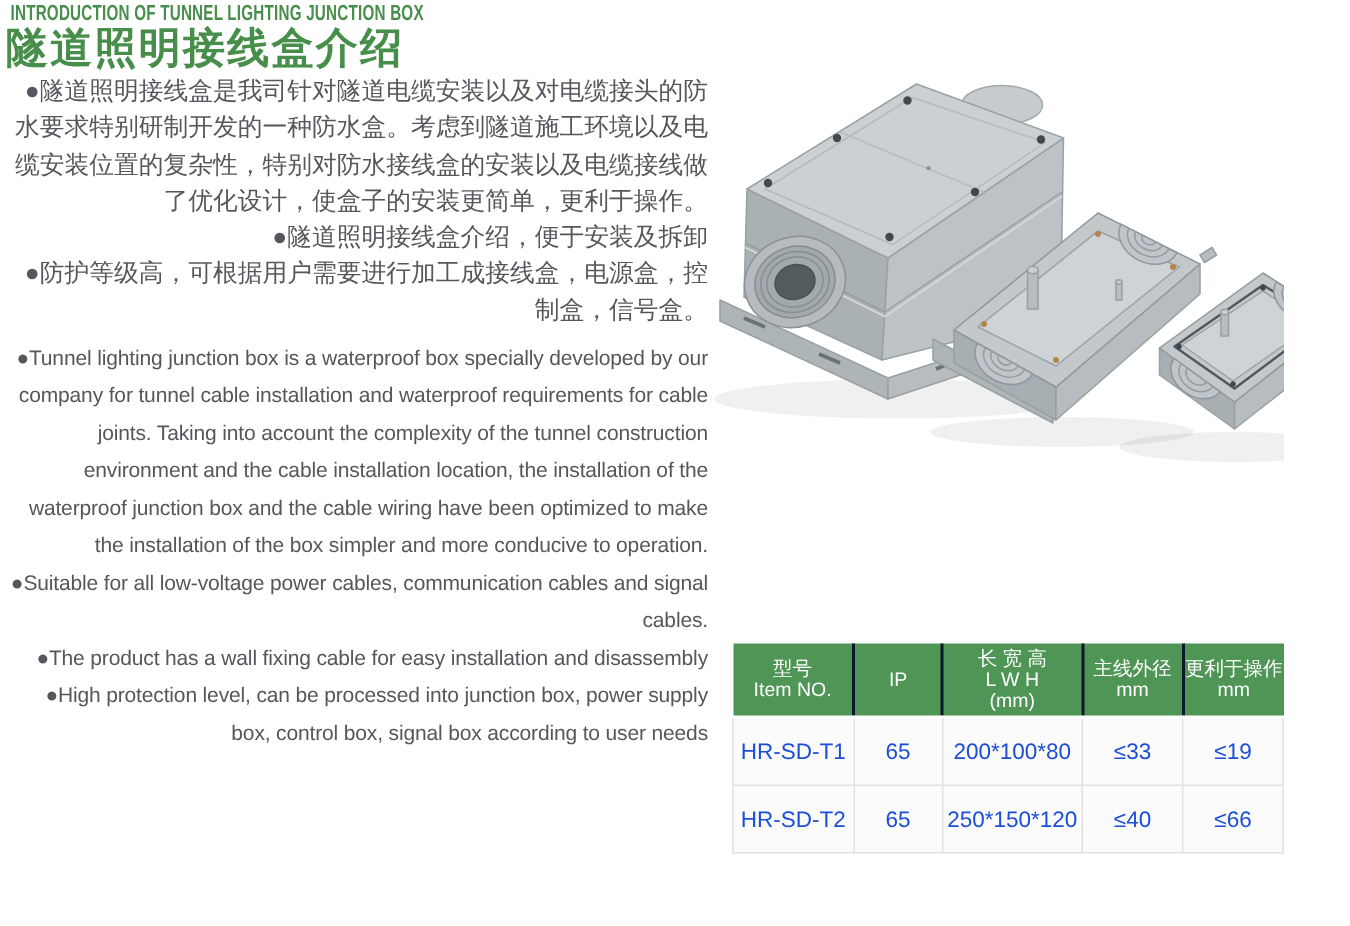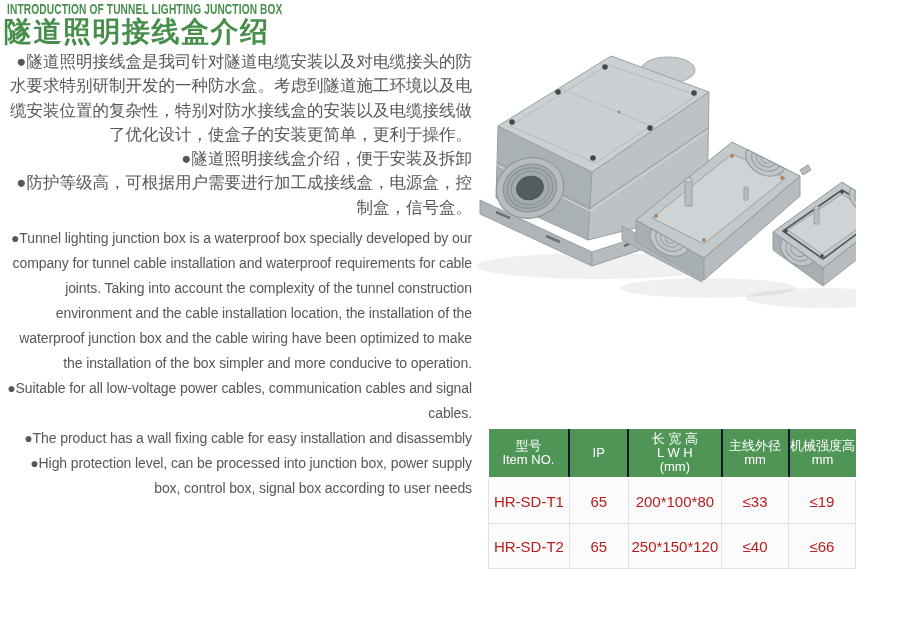--- a/index.html
+++ b/index.html
@@ -18,21 +18,21 @@
   .en-block p{font-size:14px;line-height:25px;letter-spacing:-.1px;}
   
   .photo{position:absolute;left:456px;top:40px;width:444px;height:350px;}
   
   .spec-table{position:absolute;left:488px;top:429px;border-collapse:collapse;table-layout:fixed;}
   .spec-table th{background:#4f9656;color:#fff;font-size:13px;font-weight:400;line-height:14px;
                  height:44px;padding:2px 0;text-align:center;vertical-align:middle;
                  border-left:2px solid #0f172a;border-bottom:2px solid #fff;}
   .spec-table th:first-child{border-left:none;}
   .spec-table th span{display:block;}
-  .spec-table td{background:#fbfbfb;color:#b91c1c;font-size:15px;height:42px;text-align:center;
+  .spec-table td{background:#fbfbfb;color:#1d4ed8;font-size:15px;height:42px;text-align:center;
                  vertical-align:middle;border:1px solid #e0e1e1;}
   .spec-table tbody tr:first-child td{border-top:none;}
 </style>
 </head>
 <body>
 
 <div class="page">
 
   <div class="title-en">INTRODUCTION OF TUNNEL LIGHTING JUNCTION BOX</div>
   <div class="title-zh">隧道照明接线盒介绍</div>
@@ -179,21 +179,21 @@
         <th>
           <span>长 宽 高</span>
           <span>L W H</span>
           <span>(mm)</span>
         </th>
         <th>
           <span>主线外径</span>
           <span>mm</span>
         </th>
         <th>
-          <span>机械强度高</span>
+          <span>更利于操作</span>
           <span>mm</span>
         </th>
       </tr>
     </thead>
     <tbody>
       <tr>
         <td>HR-SD-T1</td>
         <td>65</td>
         <td>200*100*80</td>
         <td>≤33</td>

